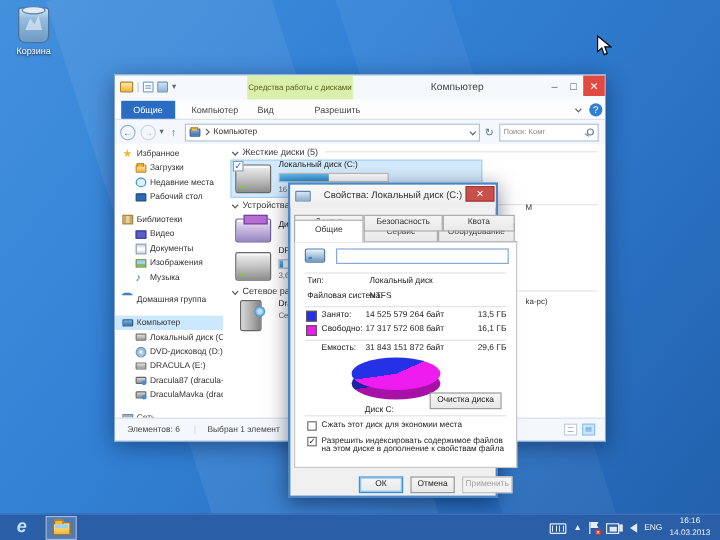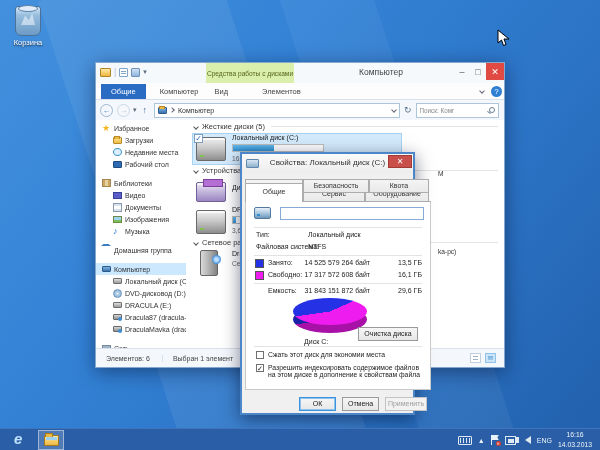--- a/index.html
+++ b/index.html
@@ -204,21 +204,21 @@
       <div class="win-title">Компьютер</div>
       <div class="capbtn" style="left:358px">–</div>
       <div class="capbtn" style="left:374px">□</div>
       <div class="capbtn cap-close" style="left:390px">✕</div>
     </div>
 
     <div class="tabrow">
       <span class="rtab file">Общие</span>
       <span class="rtab" style="margin-left:6px">Компьютер</span>
       <span class="rtab">Вид</span>
-      <span class="rtab manage">Элементов</span>
+      <span class="rtab manage">Разрешить</span>
     </div>
     <span class="chev ribchev"></span>
     <div class="help-ic">?</div>
 
     <div class="addrrow">
       <span class="navcirc">←</span>
       <span class="navcirc dis">→</span>
       <span class="drop" style="margin-left:3px">▾</span>
       <span class="upar">↑</span>
       <div class="addrbox">

